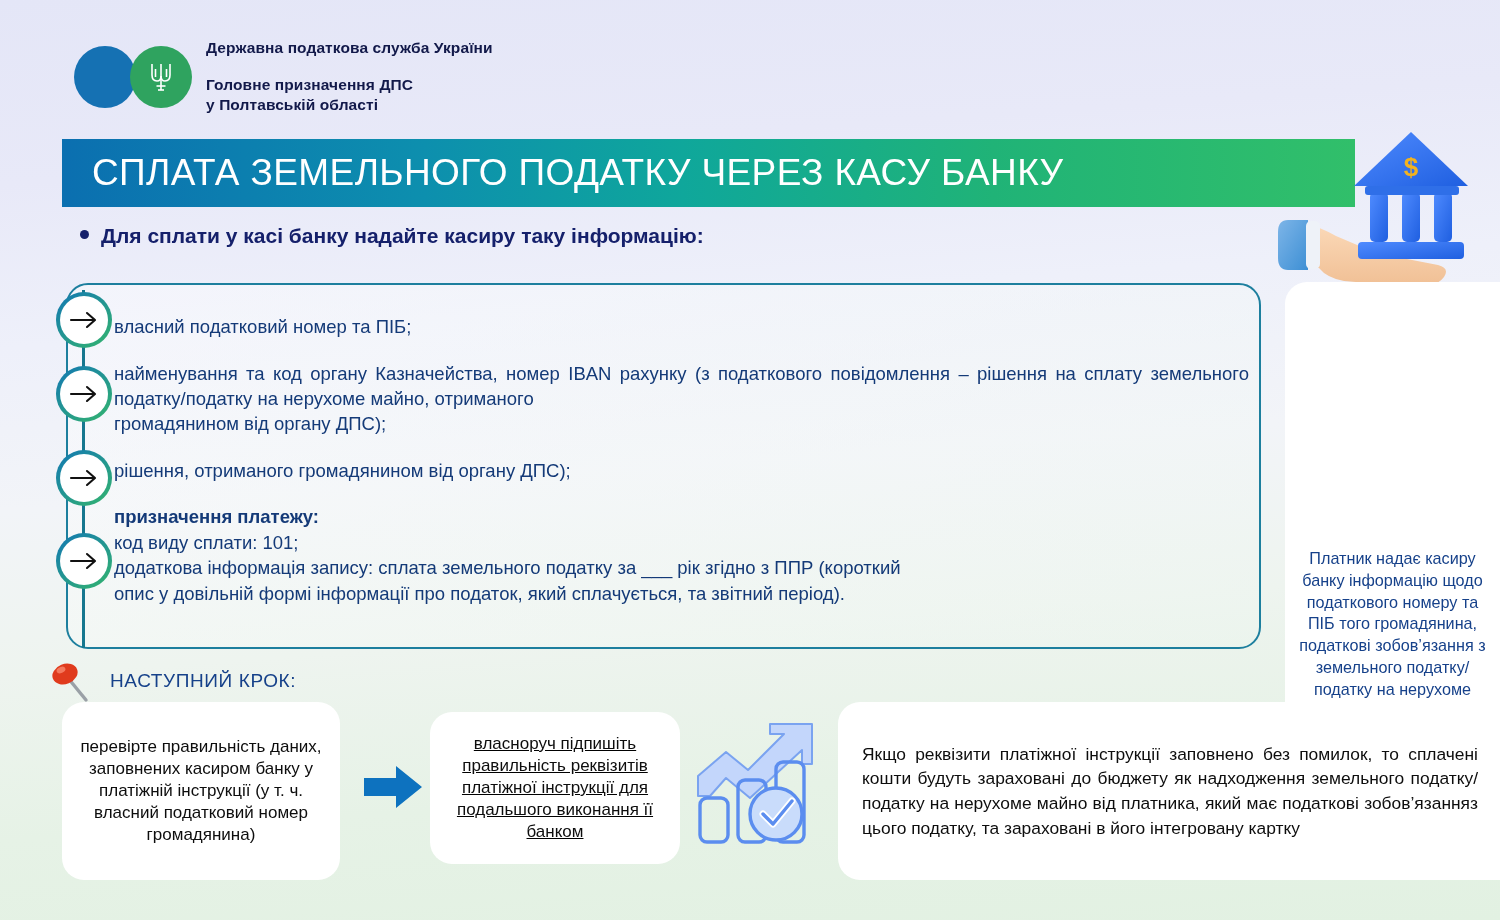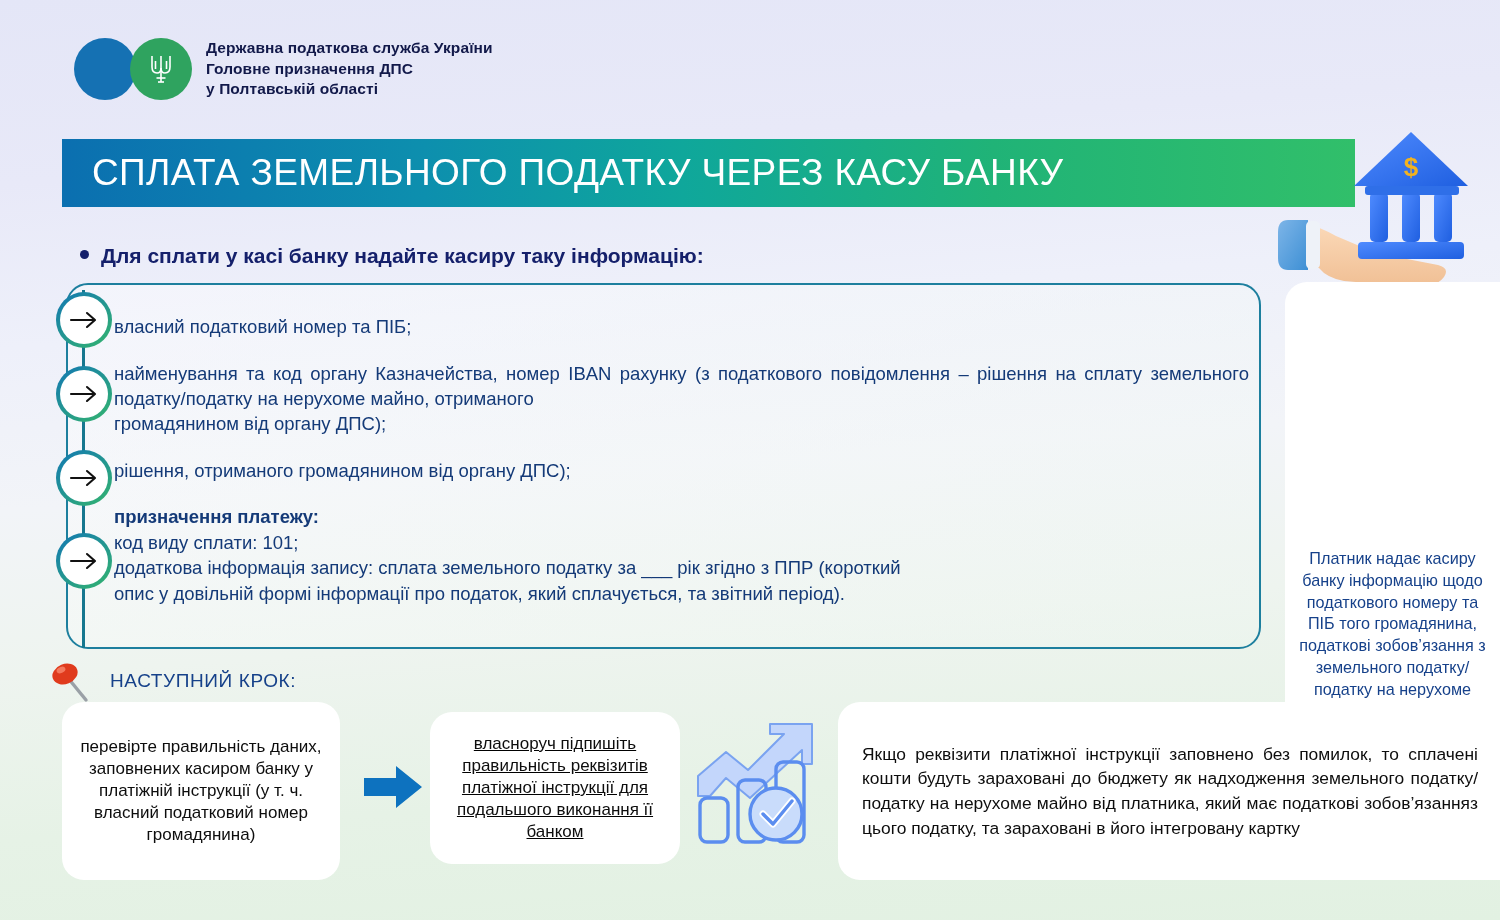--- a/index.html
+++ b/index.html
@@ -41,21 +41,21 @@
     position: relative;
   }
   .logo-text { line-height: 1.33; }
   .logo-line {
     font-size: 15.5px;
     font-weight: bold;
     color: #12194a;
     letter-spacing: .1px;
     white-space: nowrap;
   }
-  .logo-line.first { margin-bottom: 0; }
+  .logo-line.first { margin-bottom: 16px; }
 
   
   .title-banner {
     position: absolute;
     left: 62px; top: 139px;
     width: 1293px; height: 68px;
     background: linear-gradient(90deg, #0b6fb0 0%, #0d8fae 28%, #0fa79b 48%, #20b377 72%, #31bf6a 100%);
     display: flex;
     align-items: center;
     padding-left: 30px;
@@ -73,21 +73,21 @@
     position: absolute;
     right: 8px; top: 106px;
     width: 230px; height: 180px;
     pointer-events: none;
   }
 
   
   .lead {
     position: absolute;
     left: 80px; top: 224px;
-    display: flex; align-items: baseline; gap: 12px; margin-top: 20px;
+    display: flex; align-items: baseline; gap: 12px;
   }
   .lead-dot {
     width: 9px; height: 9px; border-radius: 50%;
     background: #15206b; flex: none;
     transform: translateY(-4px);
   }
   .lead-text {
     font-size: 21px; font-weight: bold; color: #15206b;
   }
 

